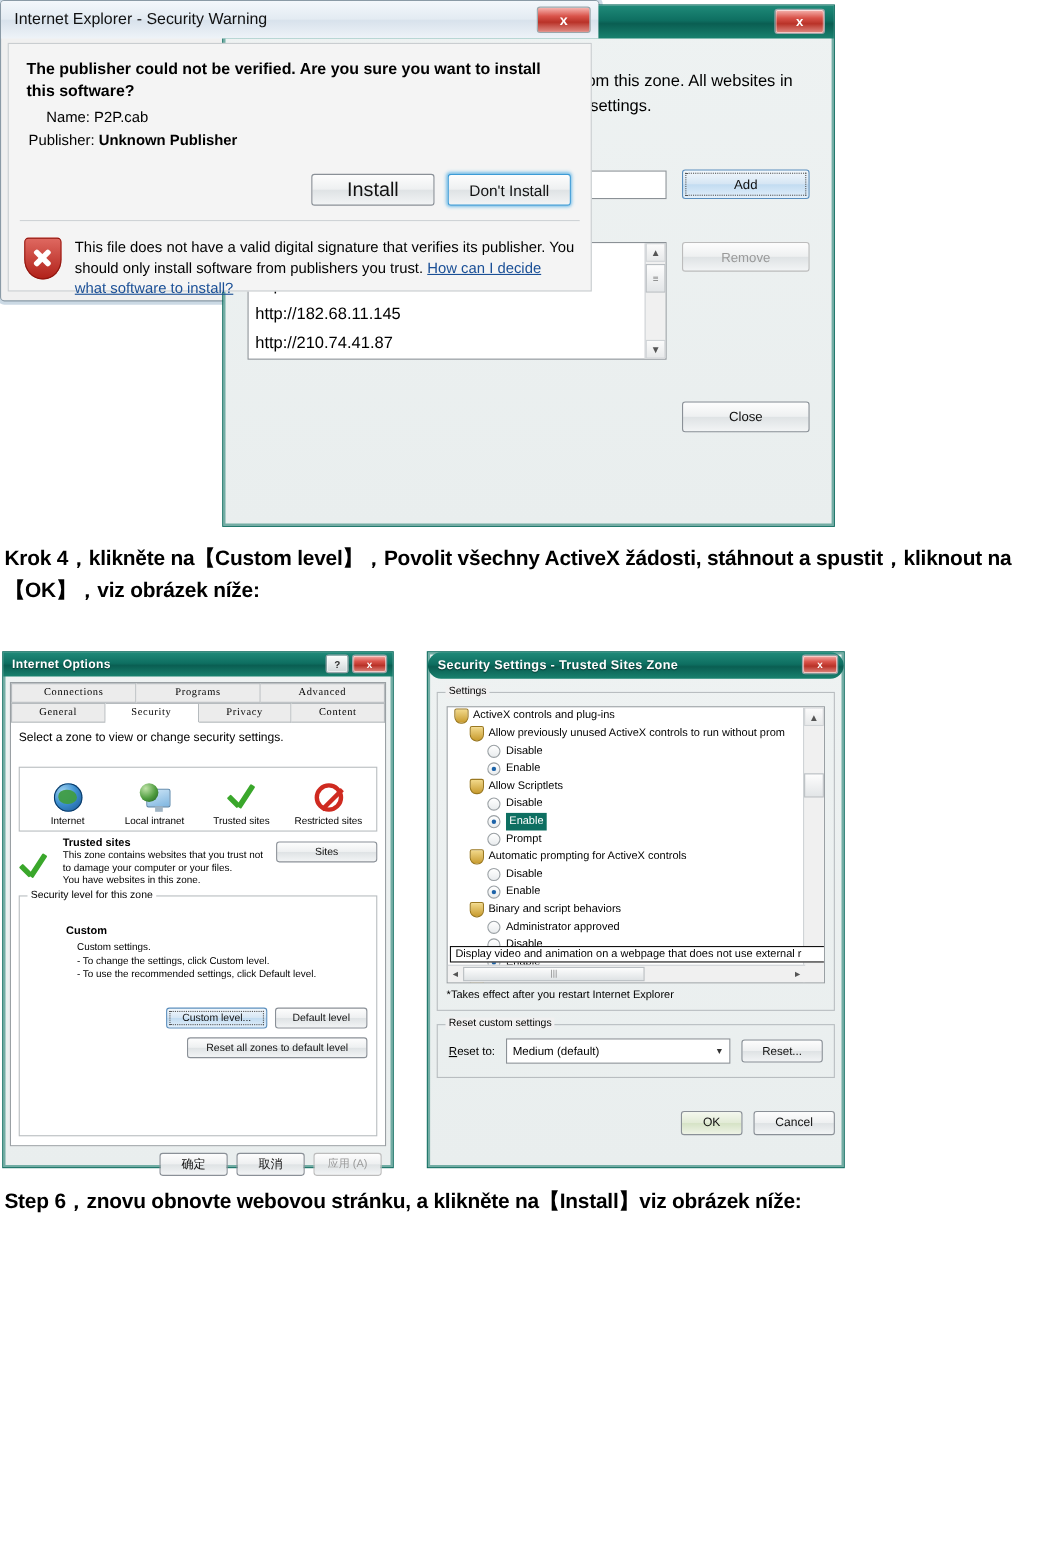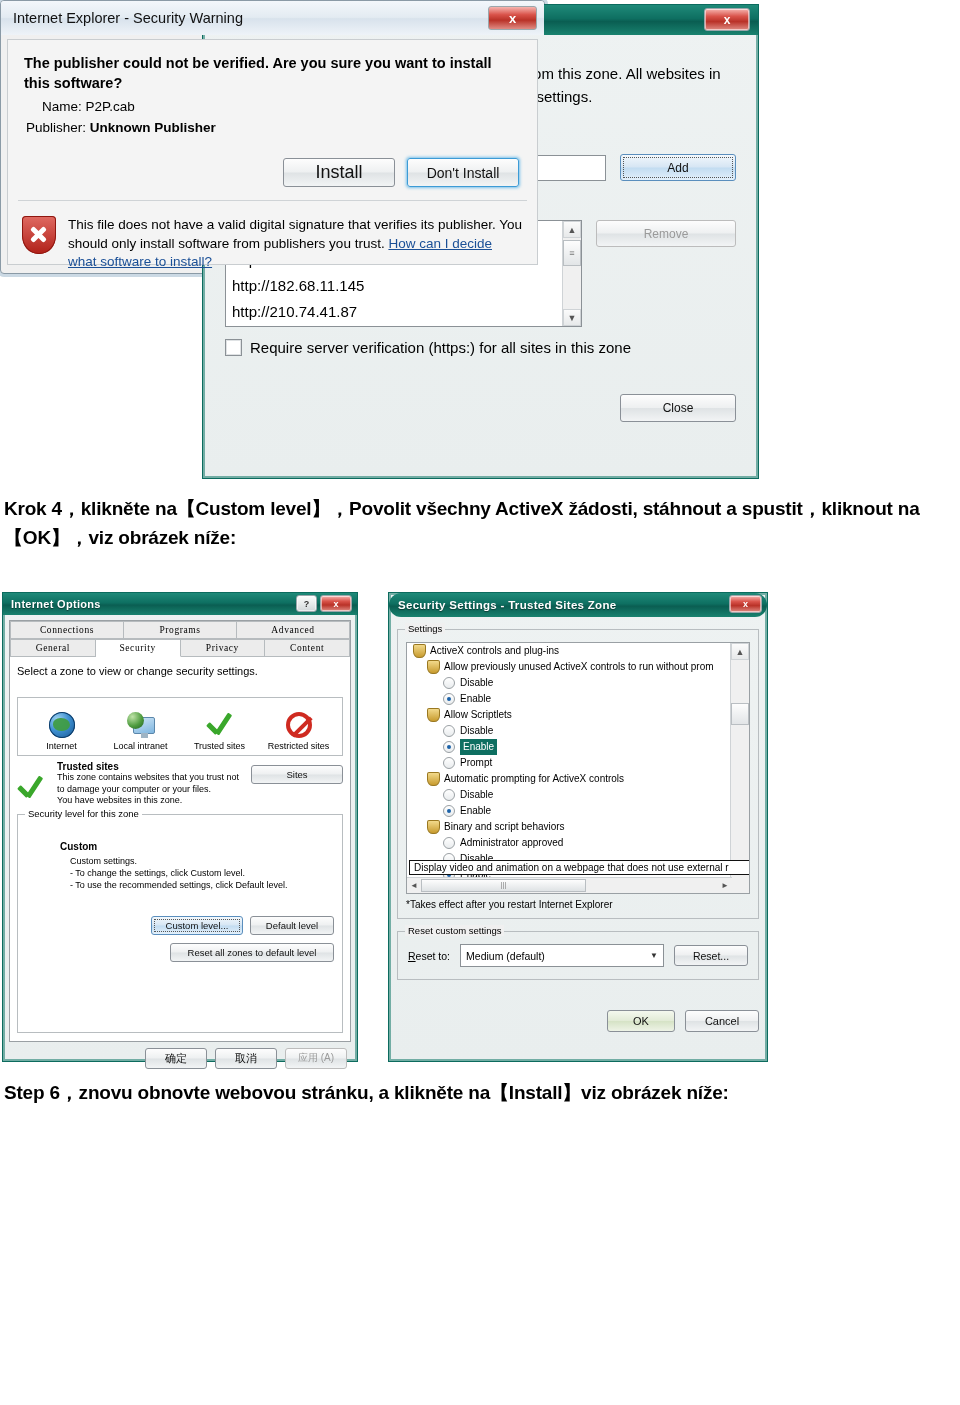--- a/index.html
+++ b/index.html
@@ -219,29 +219,25 @@
         <div class="it">http://*.boc.cn</div>
         <div class="it">http://182.68.11.145</div>
         <div class="it">http://210.74.41.87</div>
         <div class="it cut">http://www.cfca.com.cn</div>
         <div class="sbar">
           <div class="sarrow">▲</div>
           <div class="sthumb">≡</div>
           <div class="sarrow bot">▼</div>
         </div>
       </div>
-      <div class="btn dis" style="width:140px;height:27px;">
+      <div class="btn dis" style="width:116px;height:27px;">
           <span>Remove</span>
         </div>
     </div>
 
-    <div class="chkrow">
-      <div class="chk"></div>
-      <span>Require server verification (https:) for all sites in this zone</span>
-    </div>
 
     <div style="display:flex;justify-content:flex-end;margin-top:38px;">
       <div class="btn" style="width:116px;height:28px;">
           <span>Close</span>
         </div>
     </div>
   </div>
 </div>
 
 <div class="caption" style="top:494px;">Krok 4，klikněte na【Custom level】，Povolit všechny ActiveX žádosti, stáhnout a spustit，kliknout na 【OK】，viz obrázek níže:</div>
@@ -456,21 +452,21 @@
           <span>Medium (default)</span>
           <span class="caret">▼</span>
         </div>
         <div class="btn" style="width:74px;height:21px;font-size:10.5px;">
             <span>Reset...</span>
           </div>
       </div>
     </div>
 
     <div class="foot">
-      <div class="btn green" style="width:68px;height:22px;font-size:11px;">
+      <div class="btn green" style="width:56px;height:22px;font-size:11px;">
           <span>OK</span>
         </div>
       <div class="btn" style="width:74px;height:22px;font-size:11px;">
           <span>Cancel</span>
         </div>
     </div>
   </div>
 </div>
 
 <div class="caption" style="top:1078px;">Step 6，znovu obnovte webovou stránku, a klikněte na【Install】viz obrázek níže:</div>

